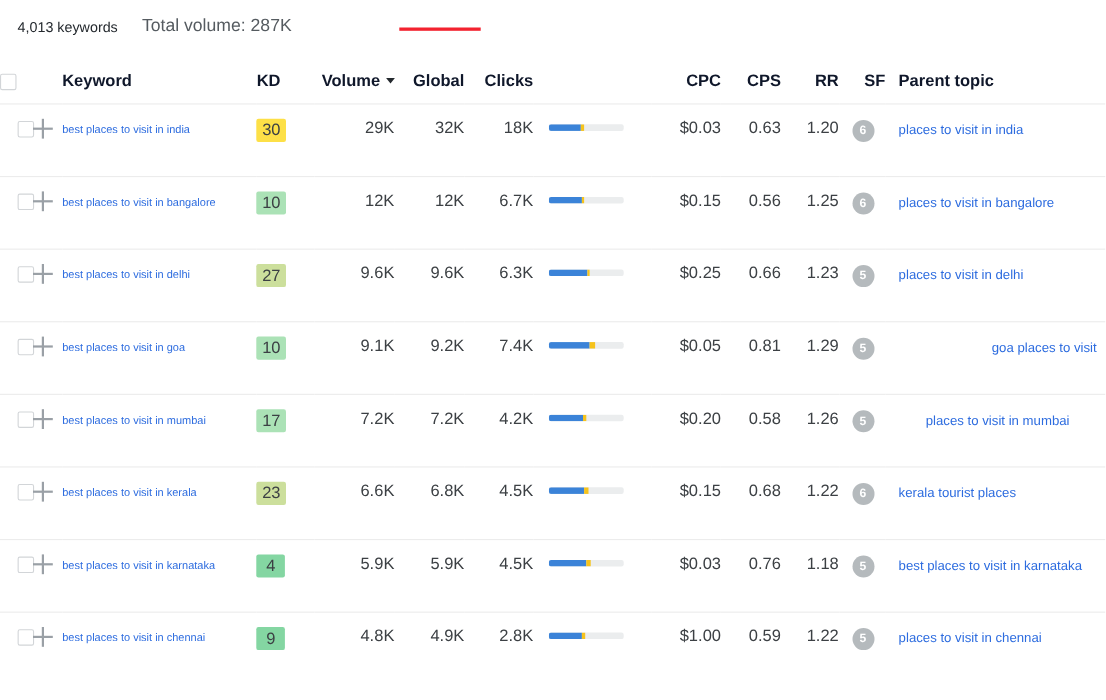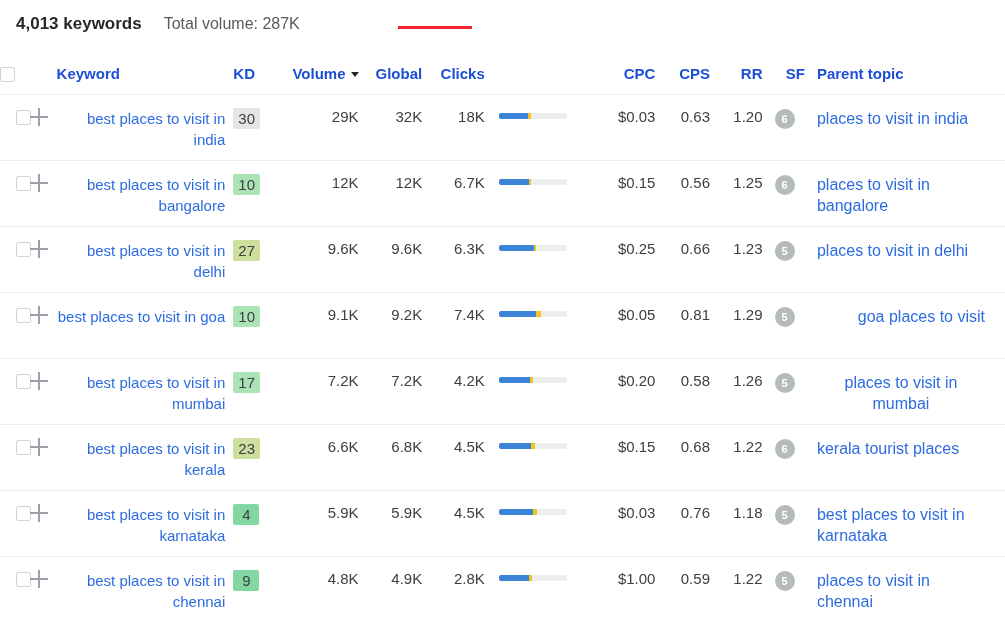--- a/index.html
+++ b/index.html
@@ -17,22 +17,22 @@
 
   
   .topbar {
     height: 48px;
     display: flex;
     align-items: center;
     padding-left: 16px;
     box-sizing: border-box;
   }
   .kw-count {
-    font-size: 17px;
-    font-weight: bold;
+    font-size: 13px;
+    font-weight: normal;
     color: #24292e;
     white-space: nowrap;
   }
   .total-volume {
     font-size: 16px;
     color: #555b60;
     margin-left: 22px;
     white-space: nowrap;
   }
   .red-title {
@@ -53,21 +53,21 @@
 
   
   table.kwtable {
     width: 1005px;
     border-collapse: collapse;
     table-layout: fixed;
   }
   table.kwtable thead th {
     font-size: 15px;
     font-weight: bold;
-    color: #1d4ed8;
+    color: #0f172a;
     padding: 0 0 12px 0;
     vertical-align: bottom;
     background: #fff;
   }
   .th-left   { text-align: left; }
   .th-right  { text-align: right; }
 
   thead tr { height: 46px; }
 
   
@@ -125,34 +125,33 @@
   }
   .plus-icon::before {
     left: 0; top: 8px; width: 18px; height: 2px;
   }
   .plus-icon::after {
     top: 0; left: 8px; height: 18px; width: 2px;
   }
 
   .kw-link {
     color: #2d6cdf;
-    font-size: 15px;
+    font-size: 10px;
     line-height: 21px;
     text-decoration: none;
     display: block;
     padding-right: 8px;
-    text-align: right;
   }
   .parent-link {
     color: #2d6cdf;
-    font-size: 16px;
+    font-size: 12px;
     line-height: 21px;
     text-decoration: none;
     display: block;
-    padding-right: 20px;
+    padding-right: 8px;
   }
 
   .kd-badge {
     display: inline-block;
     min-width: 26px;
     padding: 2px 5px;
     text-align: center;
     font-size: 15px;
     color: #3c4044;
     border-radius: 2px;
@@ -251,21 +250,21 @@
       <tr>
         <td class="cell-check">
           <span class="checkbox"></span>
         </td>
         <td>
           <span class="plus-icon"></span>
         </td>
         <td>
           <a class="kw-link" href="#">best places to visit in india</a>
         </td>
-        <td><span class="kd-badge" style="background: #e5e5e5;">30</span></td>
+        <td><span class="kd-badge" style="background: #fde047;">30</span></td>
         <td class="num">29K</td>
         <td class="num">32K</td>
         <td class="num">18K</td>
         <td class="cell-bar">
           <span class="bar">
             <span class="seg-blue" style="width: 43%;"></span>
             <span class="seg-accent" style="width: 4%;"></span>
           </span>
         </td>
         <td class="num">$0.03</td>

